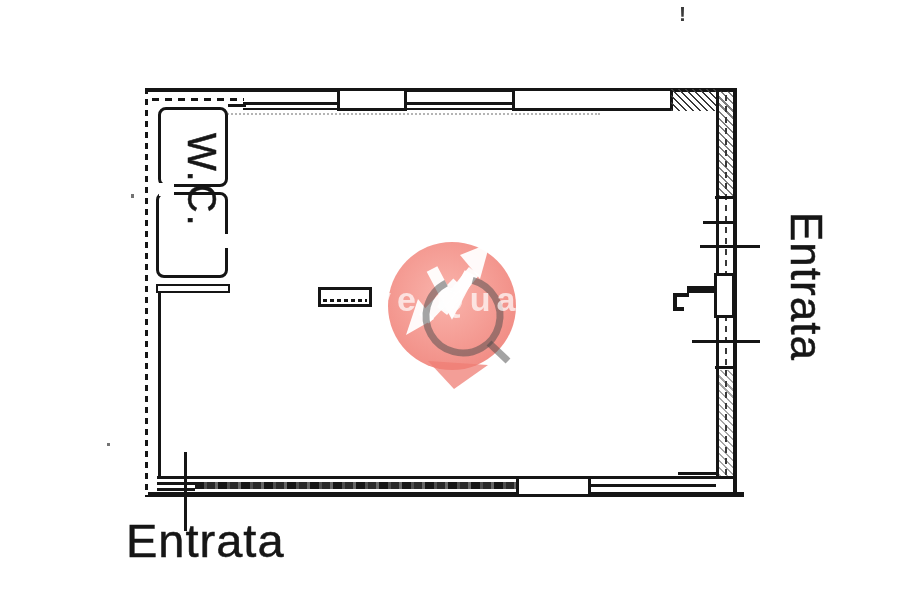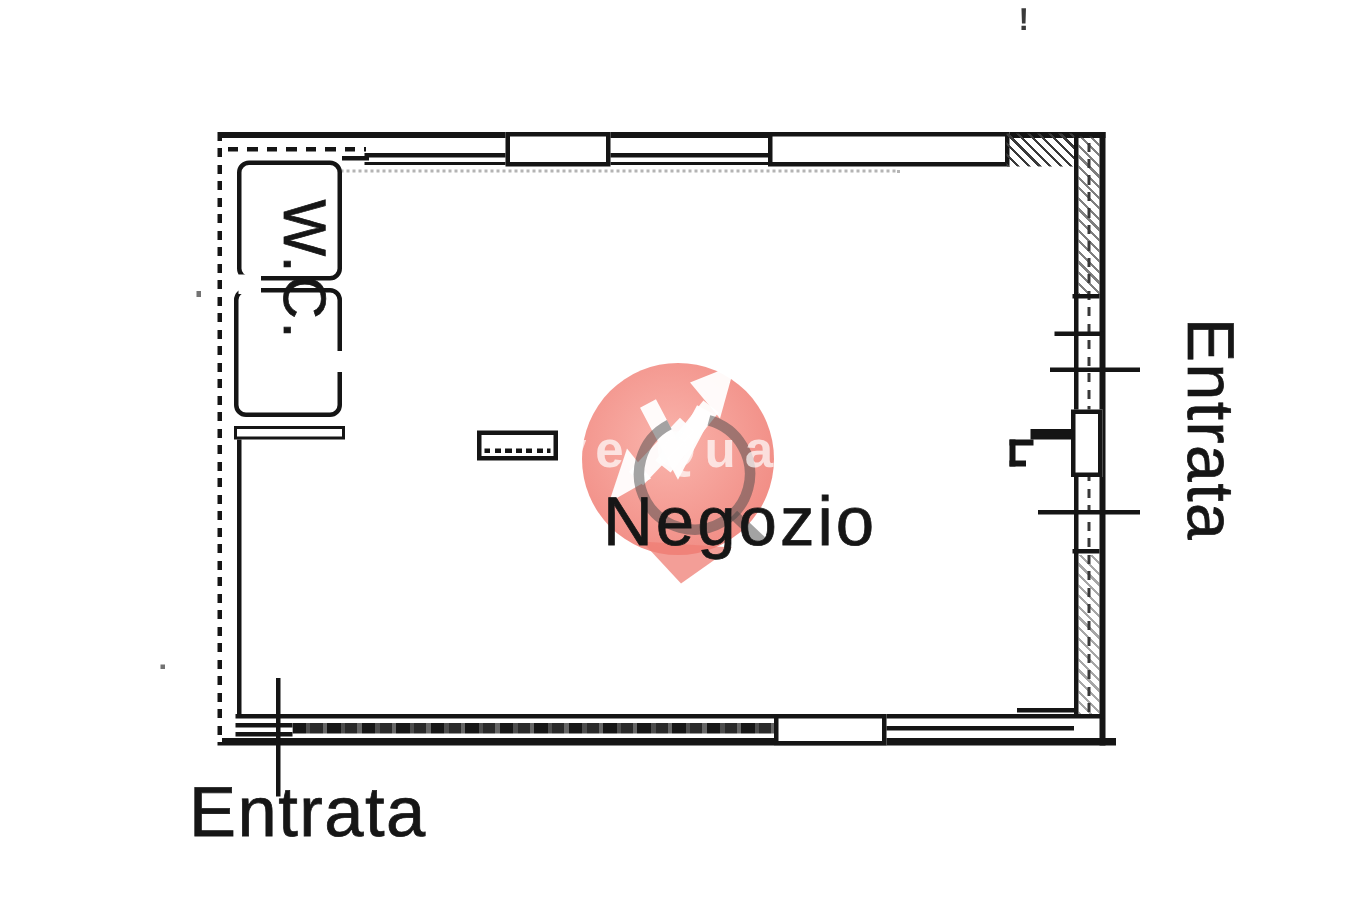--- a/index.html
+++ b/index.html
@@ -91,21 +91,20 @@
 
   <div class="abs ink" style="left:184px;top:452px;width:2.5px;height:79px;"></div>
 
   <div class="wallrect" style="left:318px;top:287px;width:54px;height:20px;">
     <div class="abs" style="left:2px;right:2px;bottom:2px;height:3px;background:repeating-linear-gradient(90deg,#151515 0 4px,transparent 4px 7px);"></div>
   </div>
 
   <div class="speck" style="left:131px;top:194px;width:3px;height:4px;"></div>
   <div class="speck" style="left:107px;top:443px;width:3px;height:3px;"></div>
 
-  <div class="lbl" style="left:402px;top:324px;font-size:46px;letter-spacing:2px;">Negozio</div>
 
   <div class="lbl" style="left:126px;top:517px;font-size:47px;letter-spacing:1px;">Entrata</div>
 
   <div class="lbl rot90" style="left:828px;top:212px;font-size:44px;letter-spacing:1px;">Entrata</div>
 
   <div class="lbl rot90" style="left:222px;top:133px;font-size:40px;letter-spacing:2px;">W.C.</div>
 
   <div class="abs" style="left:679px;top:2px;font-size:21px;font-weight:600;color:#3a3a3a;">!</div>
 
 </div>

